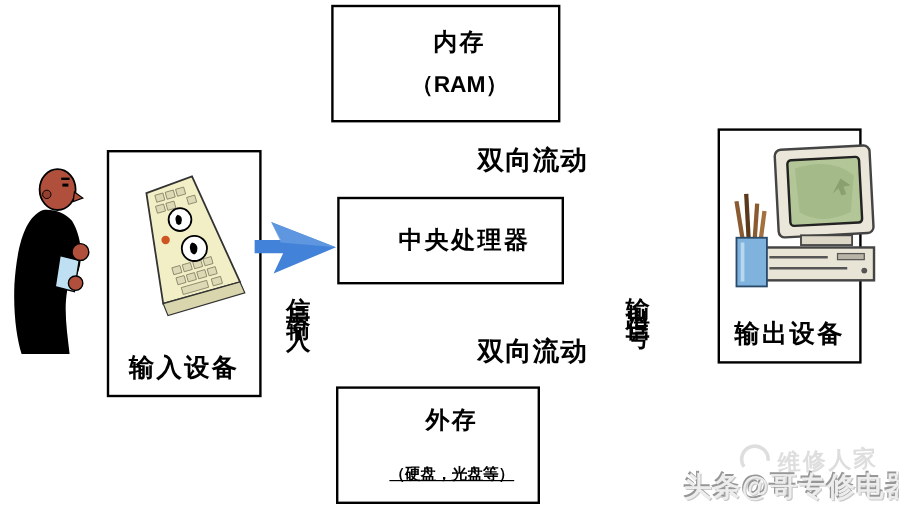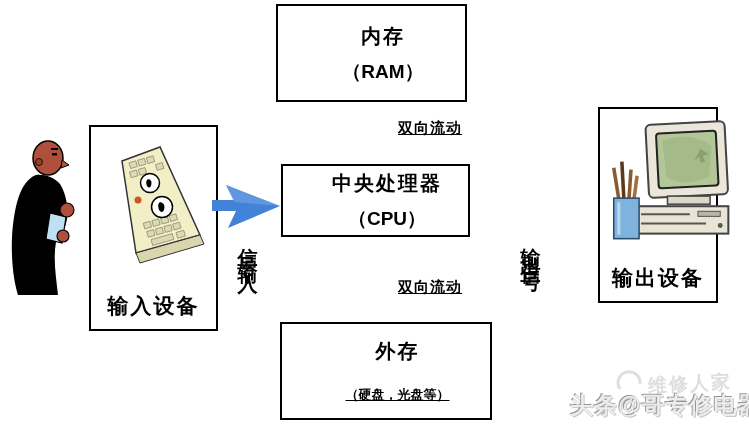--- a/index.html
+++ b/index.html
@@ -14,21 +14,21 @@
     padding-left:23px;
   }
   .box-title{font-size:20px;font-weight:bold;letter-spacing:2px;line-height:1;}
   .box-sub{font-size:19px;font-weight:bold;letter-spacing:0;line-height:1;margin-top:16px;}
   .device-box{justify-content:flex-start;}
   .device-label{
     position:absolute;left:0;right:0;bottom:9px;text-align:center;
     font-size:21px;font-weight:bold;letter-spacing:2px;
   }
   .flow-label{
-    position:absolute;font-size:15px;font-weight:bold;letter-spacing:1px;white-space:nowrap;text-decoration:underline;
+    position:absolute;font-size:22px;font-weight:bold;letter-spacing:1px;white-space:nowrap;
   }
   .v-label{
     position:absolute;font-size:20px;font-weight:bold;
     writing-mode:vertical-rl;text-orientation:upright;letter-spacing:8px;line-height:24px;
     white-space:nowrap;
   }
   .icon-wrap{position:absolute;}
   .wm-main{
     position:absolute;left:570px;top:390px;font-size:23px;font-weight:bold;letter-spacing:1px;
     color:#ededed;text-shadow:-1px -1px 0 #979797, 1px 1px 0 #c9c9c9;white-space:nowrap;
@@ -101,26 +101,25 @@
 
   <div class="dbox" style="left:276px;top:4px;width:191px;height:98px;">
     <div class="box-title">内存</div>
     <div class="box-sub">（RAM）</div>
   </div>
 
   <div class="flow-label" style="left:398px;top:119px;">双向流动</div>
 
   <div class="dbox" style="left:281px;top:164px;width:189px;height:73px;">
     <div class="box-title">中央处理器</div>
-    <div class="box-sub">（CPU）</div>
   </div>
 
   <div class="flow-label" style="left:398px;top:278px;">双向流动</div>
 
-  <div class="dbox" style="left:280px;top:322px;width:212px;height:98px;gap:11px;">
+  <div class="dbox" style="left:280px;top:322px;width:170px;height:98px;gap:11px;">
     <div class="box-title">外存</div>
     <div class="box-sub" style="font-size:13px;text-decoration:underline;">（硬盘，光盘等）</div>
   </div>
 
   <div class="v-label" style="left:519px;top:232px;">输出信号</div>
 
   <div class="dbox device-box" style="left:598px;top:107px;width:120px;height:196px;">
     <div class="icon-wrap" style="left:4px;top:10px;width:128px;height:142px;">
       <svg width="128" height="142" viewBox="0 0 125 140">
         <g transform="rotate(-3 80 40)">

